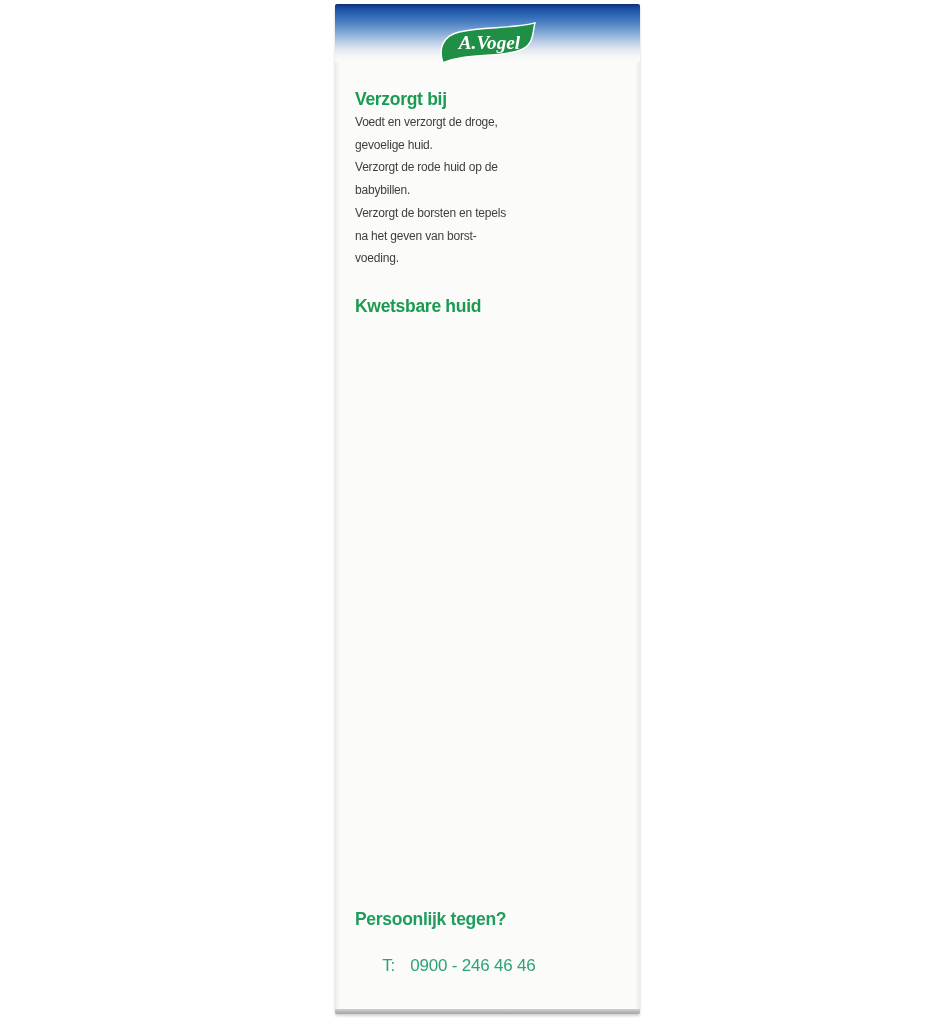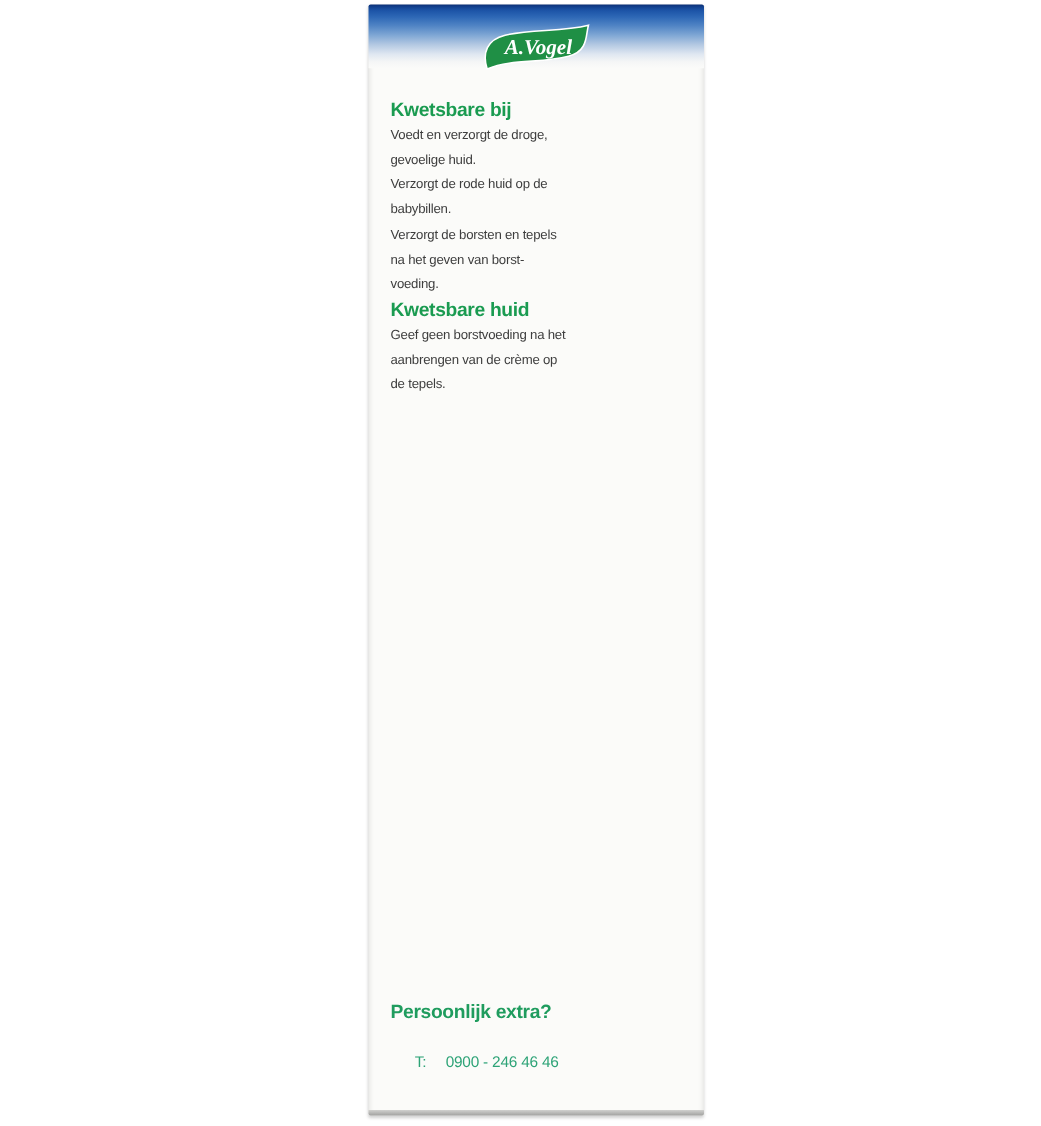--- a/index.html
+++ b/index.html
@@ -63,21 +63,21 @@
   
   .content {
     position: absolute;
     top: 58px;
     left: 0;
     right: 0;
     padding: 26px 8px 0 20px;
     color: #3e3e3e;
   }
   .section { margin: 0; }
-  .section + .section { }
+  .section + .section { margin-top: 25px; }
 
   .section-heading {
     margin: 0;
     font-size: 17.5px;
     line-height: 23px;
     font-weight: bold;
     letter-spacing: -0.3px;
     color: #1a9b51;
     white-space: pre-line;
   }
@@ -98,21 +98,21 @@
   }
   .contact-heading {
     margin: 0;
     font-size: 17.5px;
     line-height: 23px;
     font-weight: bold;
     letter-spacing: -0.3px;
     color: #1f9c5e;
   }
   .contact-row {
-    font-size: 14px;
+    font-size: 17px;
     line-height: 23px;
     letter-spacing: -0.2px;
     white-space: pre;
   }
   .contact-label {
     display: inline-block;
     width: 28px;
   }
 
   
@@ -138,44 +138,41 @@
                C 92,10 146,16 198,3
                C 192,20 199,52 160,62
                C 108,76 54,66 6,86 Z" fill="#1f8f45" stroke="#ffffff" stroke-width="3"></path>
       <text x="103" y="58" text-anchor="middle" font-family="Liberation Serif, DejaVu Serif, serif" font-style="italic" font-weight="bold" font-size="40" fill="#ffffff">A.Vogel</text>
     </svg>
   </div>
 
   <div class="content">
 
     <div class="section">
-      <h2 class="section-heading">Kwetsbare bij</h2>
+      <h2 class="section-heading">Verzorgt bij</h2>
       <p class="section-body">Voedt en verzorgt de droge,
 gevoelige huid.
 Verzorgt de rode huid op de
 babybillen.
 Verzorgt de borsten en tepels
 na het geven van borst-
 voeding.</p>
     </div>
 
     <div class="section">
       <h2 class="section-heading">Kwetsbare huid</h2>
     </div>
 
     <div class="section">
-      <p class="section-body">Geef geen borstvoeding na het
-aanbrengen van de crème op
-de tepels.</p>
     </div>
 
   </div>
 
   <div class="contact">
-    <h2 class="contact-heading">Persoonlijk extra?</h2>
+    <h2 class="contact-heading">Persoonlijk tegen?</h2>
     <div class="contact-row">
       <span class="contact-label">T:</span><span>0900 - 246 46 46</span>
     </div>
     <div class="contact-row">
       <span class="contact-label">W:</span>
     </div>
 
   </div>
 
   <div class="bottom-edge"></div>

